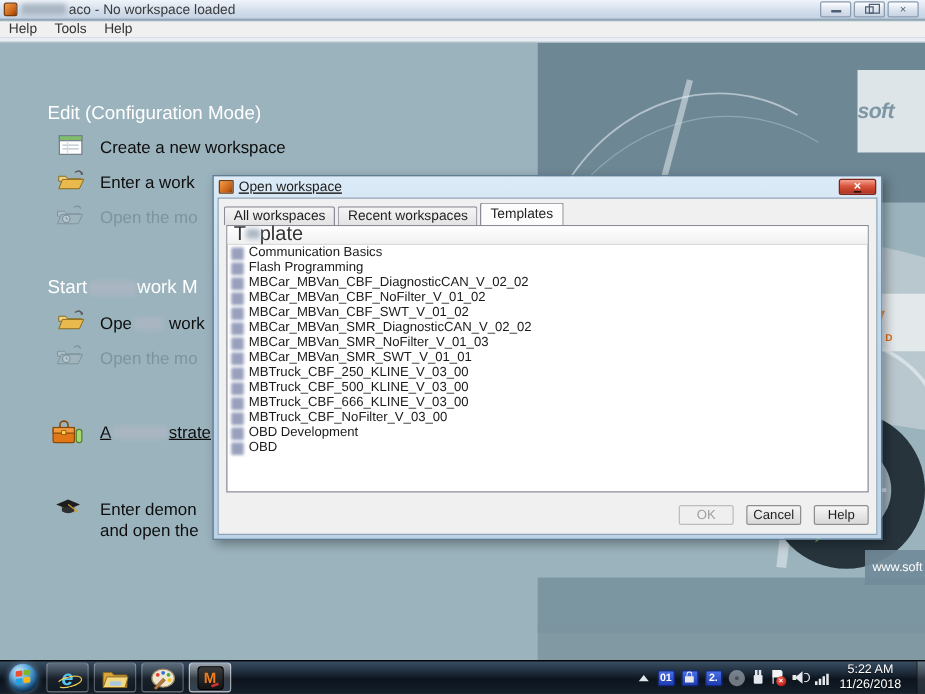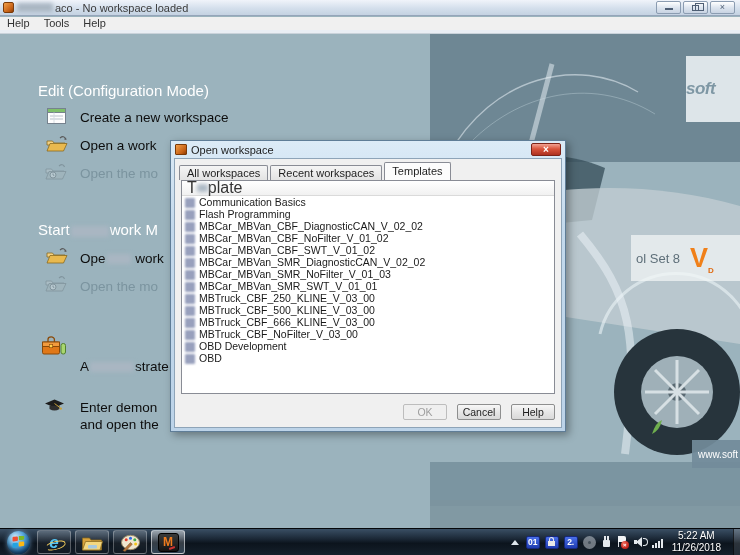--- a/index.html
+++ b/index.html
@@ -49,23 +49,23 @@
   .url-text { font-size:10px; color:#fff; padding-left:6px; white-space:nowrap; }
 
   
   .sec-heading { position:absolute; color:#ffffff; font-size:15px; white-space:nowrap; }
   .launch-label { position:absolute; font-size:13.5px; color:#0d0d0d; white-space:nowrap; }
   .launch-label.disabled { color:#7b949f; }
   .launch-icon { position:absolute; }
   .redact-mid { height:10px; margin:0 1px; }
 
   
-  #dialog { position:absolute; left:170px; top:140px; width:396px; height:292px;
+  #dialog { position:absolute; left:170px; top:140px; width:536px; height:292px;
     background:linear-gradient(#dcebf7,#c3d9ec 30%,#bcd3e8); border:1px solid #5f7d97;
-    box-shadow:3px 3px 8px rgba(0,0,0,0.35); z-index:20; }
+    box-shadow:3px 3px 8px rgba(0,0,0,0.35); z-index:20;text-decoration:underline; }
   .dialog-titlebar { height:17px; display:flex; align-items:center; padding:0 4px; }
   .dialog-title { font-size:11px; color:#1c1c1c; margin-left:4px; }
   .dialog-icon { width:12px; height:11px; border-radius:1px;
     background:linear-gradient(135deg,#f3a04a,#c55f14 70%,#8a3c08); border:1px solid #7a3a08; }
   .dialog-close { margin-left:auto; width:30px; height:13px; border:1px solid #7c2318; border-radius:2px;
     background:linear-gradient(#f2a292,#d9543c 45%,#ad3120); color:#fff; font-size:10px;
     line-height:11px; text-align:center; font-weight:bold; }
   .dialog-body { position:absolute; left:3px; right:3px; top:17px; bottom:3px;
     background:#f0f0f0; border:1px solid #8ea4b8; }
 
@@ -238,21 +238,21 @@
       <div class="launch-label" style="left:80px; top:76px;">Create a new workspace</div>
 
       <div class="launch-icon" style="left:45px; top:100px;">
         <svg width="23" height="19">
             <path d="M15 4 q4 -3 5.5 1" fill="none" stroke="#5a5a5a" stroke-width="1.2"></path>
             <path d="M21 3.6 l0.5 2.4 -2.4 -0.6 z" fill="#5a5a5a"></path>
             <path d="M2 7 h5.5 l1.5 2 H20 v2 H2 z" fill="#f2d184" stroke="#8a6b1f" stroke-width="0.8"></path>
             <path d="M2 17 L5 9.5 H22 L18.5 17 Z" fill="#e9b94e" stroke="#8a6b1f" stroke-width="0.8"></path>
           </svg>
       </div>
-      <div class="launch-label" style="left:80px; top:104px;">Open a work</div>
+      <div class="launch-label" style="left:80px; top:104px;">Enter a work</div>
 
       <div class="launch-icon" style="left:44px; top:128px;">
         <svg width="23" height="19" opacity="0.55">
             <path d="M15 4 q4 -3 5.5 1" fill="none" stroke="#6c7c84" stroke-width="1.2"></path>
             <path d="M2 7 h5.5 l1.5 2 H20 v2 H2 z" fill="#b7c6cc" stroke="#6c7c84" stroke-width="0.8"></path>
             <path d="M2 17 L5 9.5 H22 L18.5 17 Z" fill="#a3b5bc" stroke="#6c7c84" stroke-width="0.8"></path>
             <circle cx="9" cy="13" r="3" fill="#cfdadf" stroke="#6c7c84"></circle>
             <line x1="9" y1="11.5" x2="9" y2="13" stroke="#6c7c84"></line>
             <line x1="9" y1="13" x2="10.3" y2="13.6" stroke="#6c7c84"></line>
           </svg>
@@ -289,21 +289,21 @@
 
       <div class="launch-icon" style="left:41px; top:300px;">
         <svg width="27" height="23">
             <rect x="1.5" y="8" width="17" height="12" rx="1.5" fill="#e07818" stroke="#8a4a0a"></rect>
             <rect x="1.5" y="8" width="17" height="4.5" fill="#f29b3e" stroke="#8a4a0a"></rect>
             <path d="M7 8 v-2.5 a3.2 2.6 0 0 1 6.4 0 V8" fill="none" stroke="#8a4a0a" stroke-width="1.3"></path>
             <rect x="8.3" y="10.5" width="3.4" height="3.2" fill="#ffd24d" stroke="#8a4a0a" stroke-width="0.6"></rect>
             <rect x="20" y="9.5" width="4.5" height="10.5" rx="2" fill="#a8d66e" stroke="#538030"></rect>
           </svg>
       </div>
-      <div class="launch-label" style="left:80px; top:325px;">
+      <div class="launch-label" style="left:80px; top:304px;text-decoration:underline;">
         <span>A</span><span class="redact redact-mid" style="width:44px; height:10px;"></span><span>strate</span>
       </div>
 
       <div class="launch-icon" style="left:44px; top:364px;">
         <svg width="21" height="16">
             <path d="M1 5.5 L10.5 1.5 L20 5.5 L10.5 9.5 Z" fill="#1d1d1d"></path>
             <path d="M5.5 7.8 L5.5 11 Q10.5 14 15.5 11 L15.5 7.8" fill="#2e2e2e"></path>
             <line x1="10.5" y1="5.5" x2="16.5" y2="10" stroke="#caa23a" stroke-width="1"></line>
             <circle cx="16.8" cy="10.6" r="1.2" fill="#caa23a"></circle>
           </svg>

